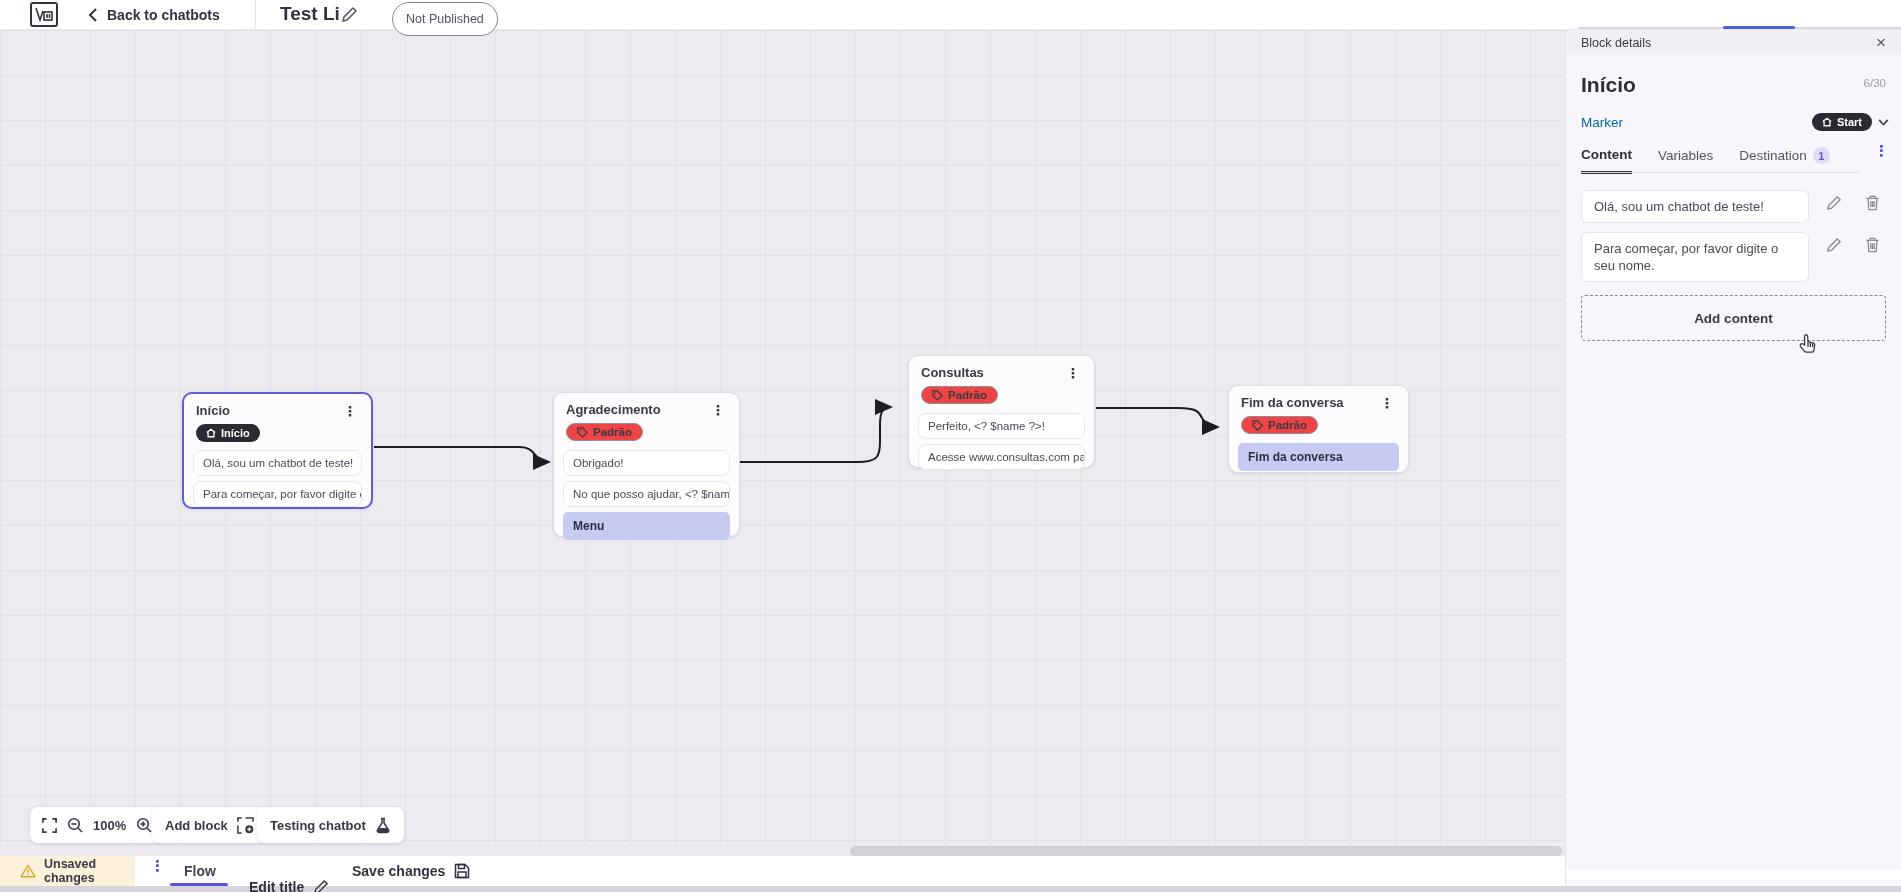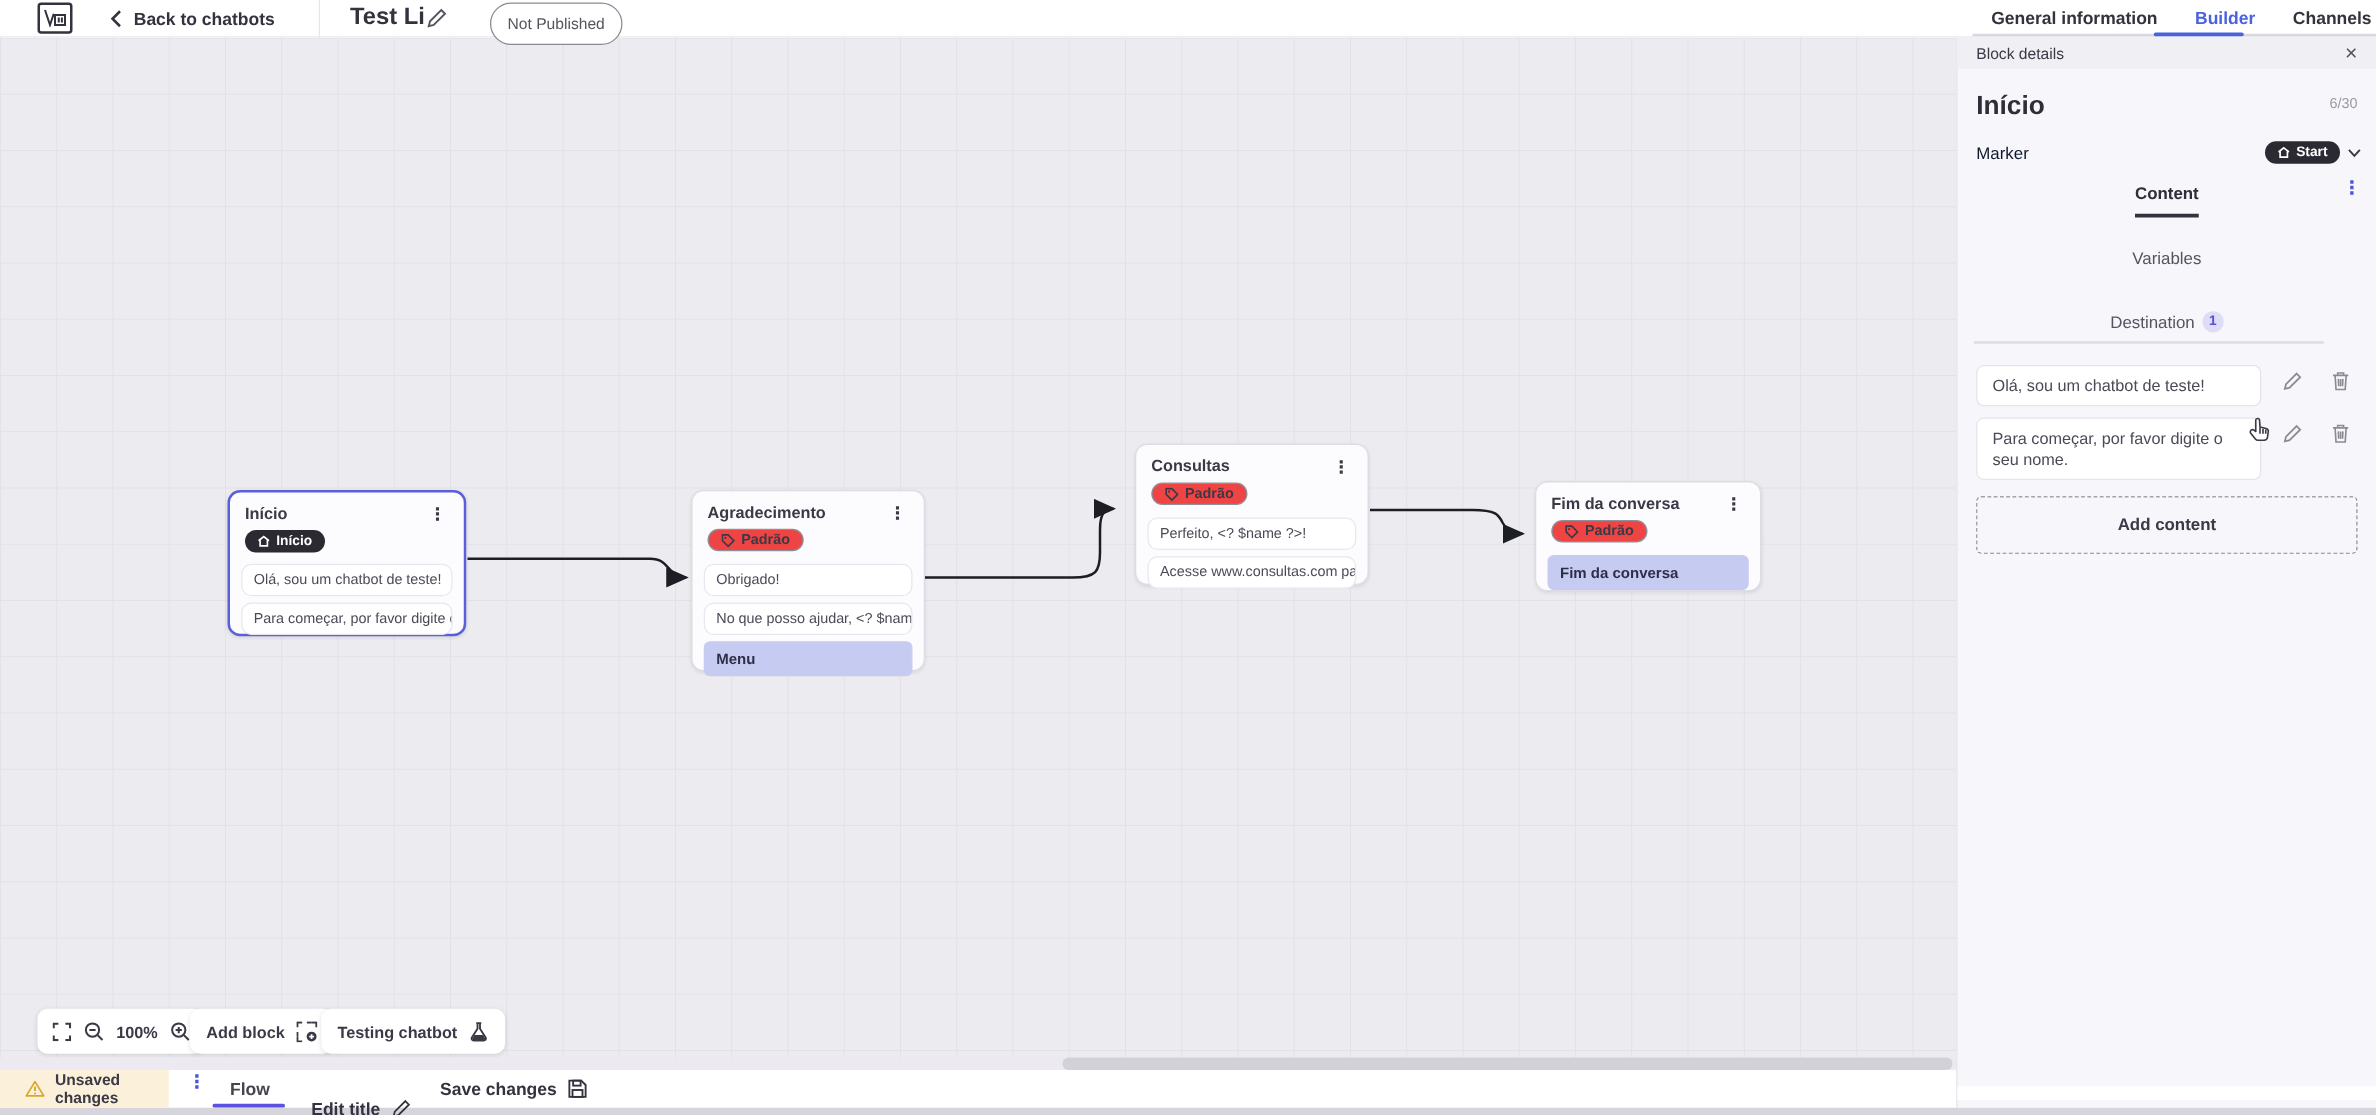--- a/index.html
+++ b/index.html
@@ -80,23 +80,23 @@
   
   .panel { position:absolute; left:1565px; top:30px; width:336px; height:856px; background:#f7f6fa;
     border-left:1px solid #e5e4ea; z-index:25; }
   .panel-strip { height:25px; background:#f0eff4; display:flex; align-items:center; justify-content:space-between;
     padding:0 15px; font-size:12.5px; color:#3a3945; }
   .panel-close { font-size:17px; color:#55545f; cursor:pointer; line-height:1; }
   .panel-title-row { display:flex; align-items:flex-start; justify-content:space-between; padding:18px 15px 0 15px; }
   .panel-block-name { font-size:21px; font-weight:bold; color:#2f2e38; }
   .char-counter { font-size:11.5px; color:#9b9aa5; padding-top:4px; }
   .marker-row { display:flex; align-items:center; justify-content:space-between; padding:16px 12px 0 15px; }
-  .marker-label { font-size:13.5px; color:#0f172a; }
+  .marker-label { font-size:13.5px; color:#0369a1; }
   .marker-value-wrap { display:flex; align-items:center; gap:6px; cursor:pointer; }
-  .panel-tabs { position:relative; margin-top:16px; padding:0 15px; display:flex; gap:26px; align-items:center;flex-direction:column; }
+  .panel-tabs { position:relative; margin-top:16px; padding:0 15px; display:flex; gap:26px; align-items:center; }
   .panel-tab { font-size:13.5px; color:#55545f; padding-bottom:9px; cursor:pointer; display:flex; align-items:center; gap:6px; }
   .panel-tab.active { color:#2f2e38; font-weight:bold; border-bottom:3px solid #33323e; margin-bottom:-1.5px; }
   .panel-tabs-line { position:absolute; left:13px; bottom:0; width:280px; height:1.5px; background:#dddce3; }
   .panel-kebab { position:absolute; right:12px; top:-2px; font-size:15px; font-weight:bold; color:#4a55d8; line-height:11px; cursor:pointer; }
   .dest-badge { width:17px; height:17px; border-radius:50%; background:#dfdcf7; color:#5b50d6;
     font-size:11px; font-weight:bold; display:flex; align-items:center; justify-content:center; }
   .content-list { padding:17px 15px 0 15px; }
   .content-row { display:flex; align-items:flex-start; margin-bottom:9px; }
   .content-card { width:228px; background:#fff; border:1px solid #e5e4ea; border-radius:6px;
     padding:7px 12px; font-size:13px; color:#4b4a57; line-height:17px; }
@@ -134,25 +134,20 @@
     </div>
     <div class="topbar-divider"></div>
     <div class="bot-title">Test Li</div>
     <div class="edit-pencil">
       <svg width="17" height="17" viewBox="0 0 17 17" fill="none" stroke="#55545f" stroke-width="1.5">
         <path d="M12 2 L15 5 L6 14 L2 15 L3 11 Z"></path>
       </svg>
     </div>
     <div class="status-pill">Not Published</div>
 
-    <div class="topbar-tabs">
-      <span class="topbar-tab">General information</span>
-      <span class="topbar-tab active">Builder</span>
-      <span class="topbar-tab">Channels</span>
-    </div>
     <div class="tabs-underline-gray"></div>
     <div class="tabs-underline-blue"></div>
   </div>
 
   <div class="canvas">
 
     <svg class="edges">
       <defs>
         <marker id="arrow" markerWidth="9" markerHeight="8" refX="8" refY="4" orient="auto">
           <path d="M0,0 L9,4 L0,8 Z" fill="#1d1d25"></path>

